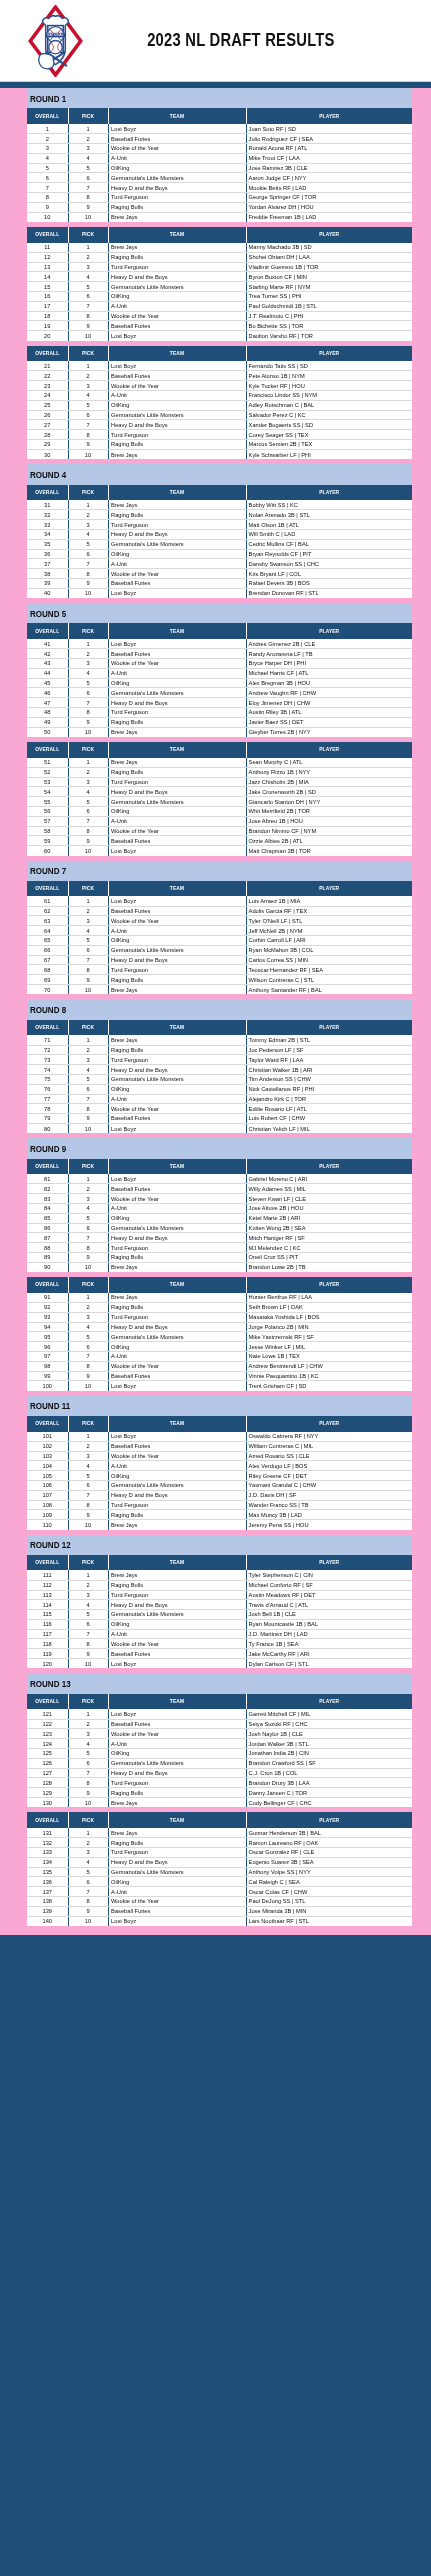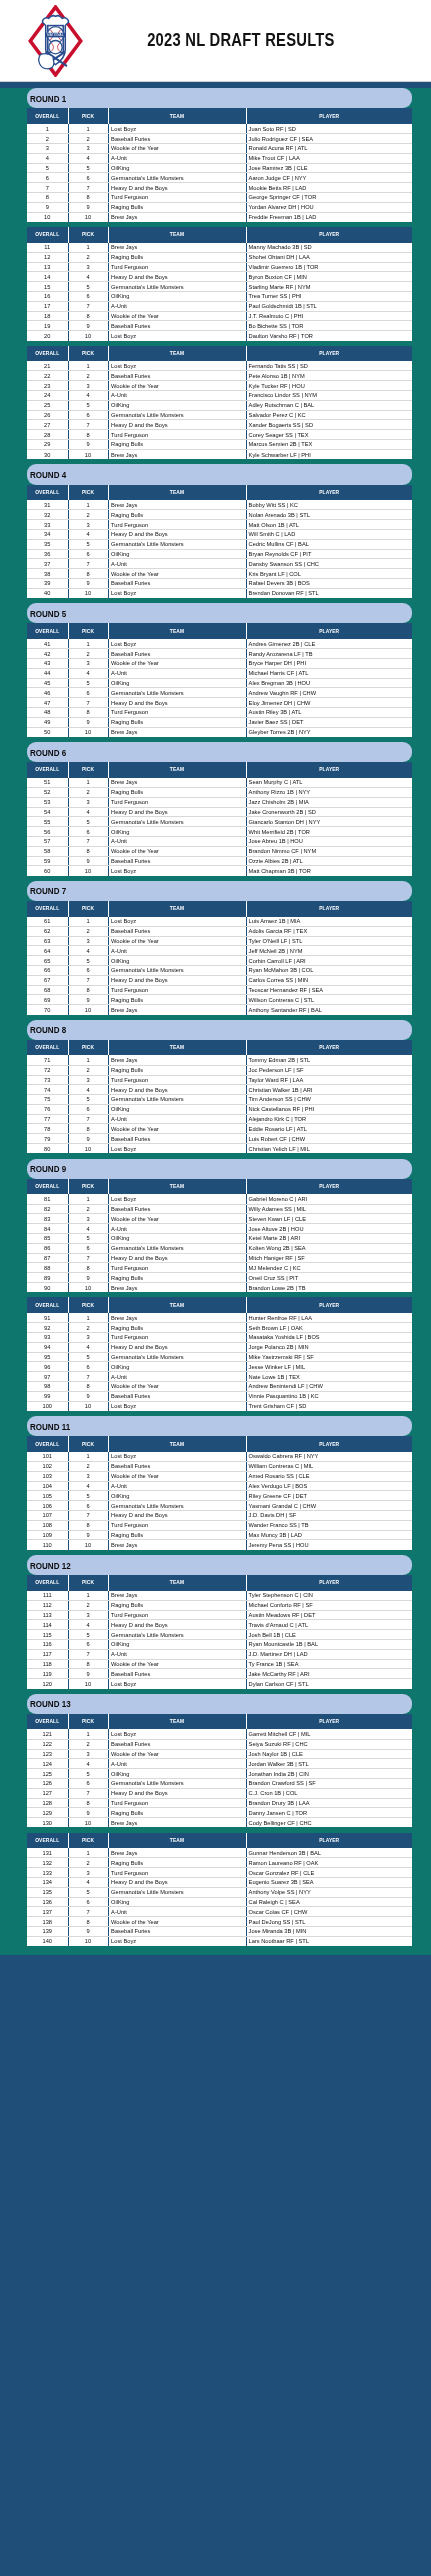--- a/index.html
+++ b/index.html
@@ -5,21 +5,21 @@
   * { box-sizing: border-box; }
   html, body { margin: 0; padding: 0; }
   body {
     width: 431px;
     background: #1f4e79;
     font-family: "Liberation Sans", sans-serif;
     -webkit-font-smoothing: antialiased;
   }
   .page {
     width: 431px;
-    background: #0f766e;
+    background: #f9a8d4;
     padding: 0 0 4.1px 0;
   }
   
   .header {
     background: #ffffff;
     height: 82px;
     display: flex;
     align-items: center;
     border-bottom: 0.5px solid #cfcfcf;
     position: relative;
@@ -50,21 +50,20 @@
   .round-title {
     background: #b4c7e7;
     color: #0d0d0d;
     font-size: 9.8px;
     font-weight: 700;
     font-family: "Liberation Sans Narrow", "Liberation Sans", sans-serif;
     padding: 4.6px 0 4.6px 3.1px;
     margin: 0 19px 0 27px;
     letter-spacing: 0px;
     transform: none;
-    border-radius: 9px;
   }
   .round-title span {
     display: inline-block;
     transform: scaleX(0.82);
     transform-origin: left center;
   }
   table.draft {
     border-collapse: collapse;
     width: 385px;
     margin: 0 19px 0 27px;
@@ -536,21 +535,20 @@
               <td class="c-overall">50</td>
               <td class="c-pick">10</td>
               <td class="c-team">Brew Jays</td>
               <td class="c-player">Gleyber Torres 2B | NYY</td>
             </tr>
           </tbody>
         </table>
         <div class="spacer"></div>
       </div>
       <div class="round-block">
-        <div class="round-title"><span>ROUND 6</span></div>
         <table class="draft">
           <thead>
             <tr>
               <th class="h-overall">OVERALL</th>
               <th class="h-pick">PICK</th>
               <th class="h-team">TEAM</th>
               <th class="h-player">PLAYER</th>
             </tr>
           </thead>
           <tbody>

